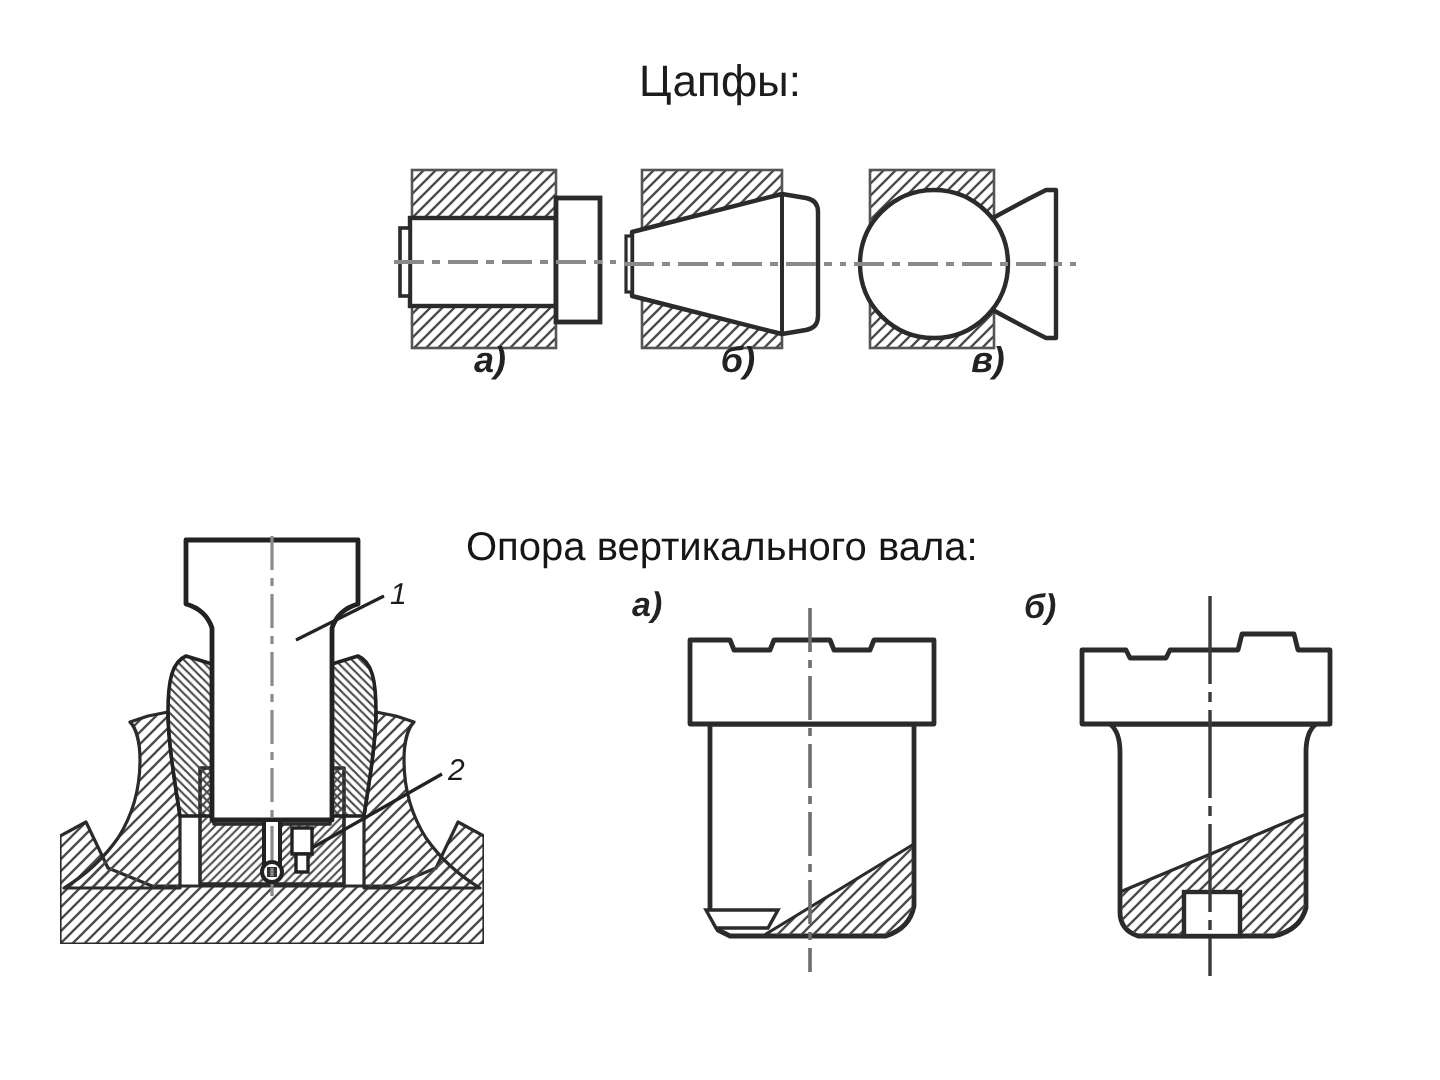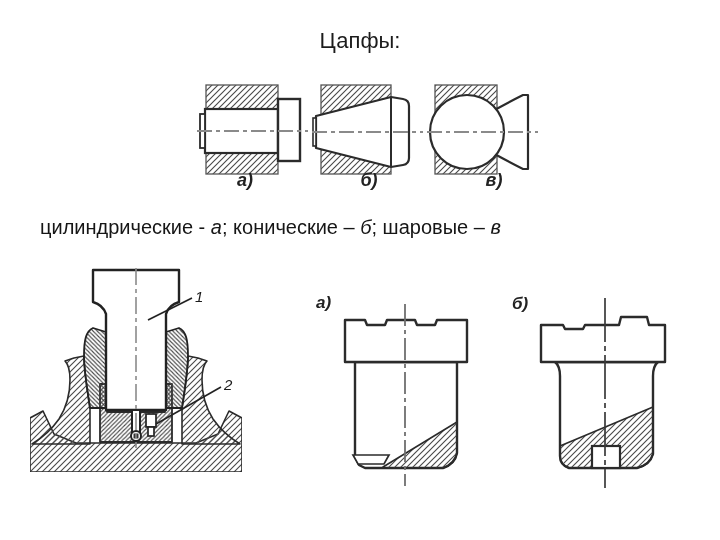--- a/index.html
+++ b/index.html
@@ -57,24 +57,22 @@
     <rect x="8" y="3" width="62" height="89" fill="url(#hNorm)" stroke="#555" stroke-width="1.3"></rect>
     <path d="M64,30 Q82,20 96,13 L101,13 L101,87 L96,87 Q82,80 64,70 Z" fill="#fff" stroke="#2b2b2b" stroke-width="2.2" stroke-linejoin="round"></path>
     <circle cx="40" cy="50" r="37" fill="#fff" stroke="#2b2b2b" stroke-width="2.2"></circle>
     <line x1="0" y1="50" x2="111" y2="50" stroke="#8a8a8a" stroke-width="2" stroke-dasharray="15 4 4 4"></line>
   </svg>
 
   <div class="abs figlabel" style="left:230px;top:170px;">а)</div>
   <div class="abs figlabel" style="left:354px;top:170px;">б)</div>
   <div class="abs figlabel" style="left:479px;top:170px;">в)</div>
 
-  <div class="abs caption cap-journal">
-    <span>цилиндрические - </span><span class="it">а</span><span>; конические – </span><span class="it">б</span><span>; шаровые – </span><span class="it">в</span>
-  </div>
 
+  <div class="abs caption cap-support">Опора вертикального вала:</div>
 
   <svg class="abs" style="left:30px;top:268px;" width="212" height="204" viewBox="0 0 212 204">
 
     <path d="M0,204 L0,150 L13,143 L24,166 L46,175 L166,175 L188,166 L199,143 L212,150 L212,204 Z" fill="url(#hNorm)" stroke="#2b2b2b" stroke-width="1.6" stroke-linejoin="round"></path>
 
     <path d="M2,176 C12,170 22,161 29,151 C36,140 40,126 40,112 C40,103 38,96 35,93 L44,90 L54,88 C54,102 57,121 60,140 L60,176 Z" fill="url(#hNorm)" stroke="#2b2b2b" stroke-width="1.6" stroke-linejoin="round"></path>
     <path d="M210,176 C200,170 190,161 183,151 C176,140 172,126 172,112 C172,103 174,96 177,93 L168,90 L158,88 C158,102 155,121 152,140 L152,176 Z" fill="url(#hNorm)" stroke="#2b2b2b" stroke-width="1.6" stroke-linejoin="round"></path>
 
     <path d="M70,116 L77,116 L77,144 L135,144 L135,116 L142,116 L142,174 L70,174 Z" fill="url(#hFine)" stroke="#2b2b2b" stroke-width="1.8" stroke-linejoin="round"></path>
 

